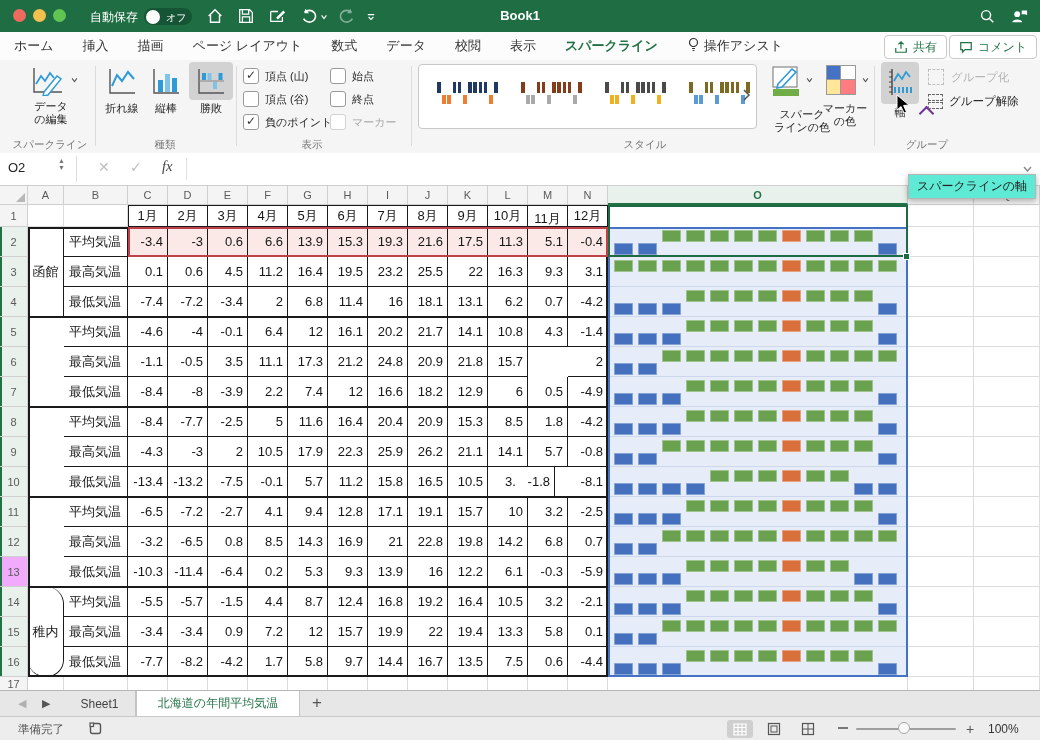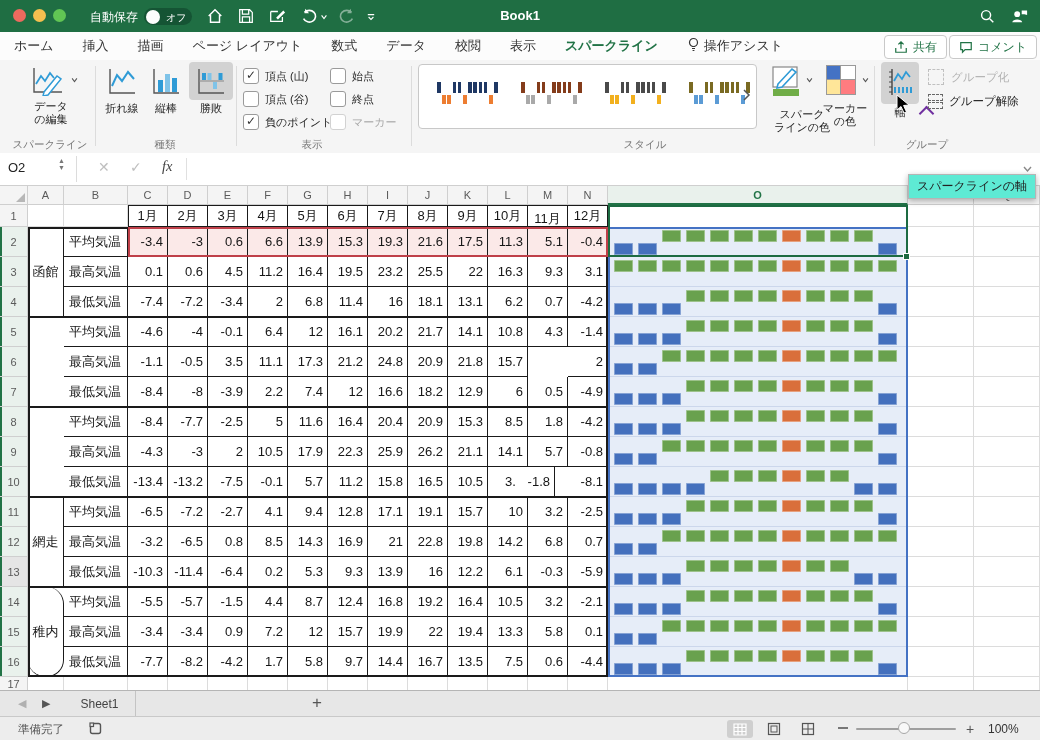--- a/index.html
+++ b/index.html
@@ -381,21 +381,21 @@
       <div class="hcell" style="left: 0px; top: 71px; width: 28px; height: 30px; background: rgb(233, 241, 236); box-shadow: rgb(33, 115, 70) 2px 0px 0px inset;">3</div>
       <div class="hcell" style="left: 0px; top: 101px; width: 28px; height: 30px; background: rgb(233, 241, 236); box-shadow: rgb(33, 115, 70) 2px 0px 0px inset;">4</div>
       <div class="hcell" style="left: 0px; top: 131px; width: 28px; height: 30px; background: rgb(233, 241, 236); box-shadow: rgb(33, 115, 70) 2px 0px 0px inset;">5</div>
       <div class="hcell" style="left: 0px; top: 161px; width: 28px; height: 30px; background: rgb(233, 241, 236); box-shadow: rgb(33, 115, 70) 2px 0px 0px inset;">6</div>
       <div class="hcell" style="left: 0px; top: 191px; width: 28px; height: 30px; background: rgb(233, 241, 236); box-shadow: rgb(33, 115, 70) 2px 0px 0px inset;">7</div>
       <div class="hcell" style="left: 0px; top: 221px; width: 28px; height: 30px; background: rgb(233, 241, 236); box-shadow: rgb(33, 115, 70) 2px 0px 0px inset;">8</div>
       <div class="hcell" style="left: 0px; top: 251px; width: 28px; height: 30px; background: rgb(233, 241, 236); box-shadow: rgb(33, 115, 70) 2px 0px 0px inset;">9</div>
       <div class="hcell" style="left: 0px; top: 281px; width: 28px; height: 30px; background: rgb(233, 241, 236); box-shadow: rgb(33, 115, 70) 2px 0px 0px inset;">10</div>
       <div class="hcell" style="left: 0px; top: 311px; width: 28px; height: 30px; background: rgb(233, 241, 236); box-shadow: rgb(33, 115, 70) 2px 0px 0px inset;">11</div>
       <div class="hcell" style="left: 0px; top: 341px; width: 28px; height: 30px; background: rgb(233, 241, 236); box-shadow: rgb(33, 115, 70) 2px 0px 0px inset;">12</div>
-      <div class="hcell" style="left: 0px; top: 371px; width: 28px; height: 30px; background: #e5e5e5; box-shadow: rgb(33, 115, 70) 2px 0px 0px inset;">13</div>
+      <div class="hcell" style="left: 0px; top: 371px; width: 28px; height: 30px; background: #f0abfc; box-shadow: rgb(33, 115, 70) 2px 0px 0px inset;">13</div>
       <div class="hcell" style="left: 0px; top: 401px; width: 28px; height: 30px; background: rgb(233, 241, 236); box-shadow: rgb(33, 115, 70) 2px 0px 0px inset;">14</div>
       <div class="hcell" style="left: 0px; top: 431px; width: 28px; height: 30px; background: rgb(233, 241, 236); box-shadow: rgb(33, 115, 70) 2px 0px 0px inset;">15</div>
       <div class="hcell" style="left: 0px; top: 461px; width: 28px; height: 30px; background: rgb(233, 241, 236); box-shadow: rgb(33, 115, 70) 2px 0px 0px inset;">16</div>
       <div class="hcell" style="left: 0px; top: 491px; width: 28px; height: 14px;">17</div>
       <div class="gcell light" style="left: 28px; top: 19px; width: 36px; height: 22px;"></div>
       <div class="gcell light" style="left: 64px; top: 19px; width: 64px; height: 22px;"></div>
       <div class="gcell dark ctr" style="left: 128px; top: 19px; width: 40px; height: 22px; font-size: 13px;">1月</div>
       <div class="gcell dark ctr" style="left: 168px; top: 19px; width: 40px; height: 22px; font-size: 13px;">2月</div>
       <div class="gcell dark ctr" style="left: 208px; top: 19px; width: 40px; height: 22px; font-size: 13px;">3月</div>
       <div class="gcell dark ctr" style="left: 248px; top: 19px; width: 40px; height: 22px; font-size: 13px;">4月</div>
@@ -665,21 +665,20 @@
         <div class="sq" style="left: 126px; top: 3px; background: rgb(105, 161, 78); box-shadow: rgba(255, 255, 255, 0.35) 0px 0px 0px 1px inset;"></div>
         <div class="sq" style="left: 150px; top: 3px; background: rgb(105, 161, 78); box-shadow: rgba(255, 255, 255, 0.35) 0px 0px 0px 1px inset;"></div>
         <div class="sq" style="left: 174px; top: 3px; background: rgb(217, 111, 59); box-shadow: rgba(255, 255, 255, 0.35) 0px 0px 0px 1px inset;"></div>
         <div class="sq" style="left: 198px; top: 3px; background: rgb(105, 161, 78); box-shadow: rgba(255, 255, 255, 0.35) 0px 0px 0px 1px inset;"></div>
         <div class="sq" style="left: 222px; top: 3px; background: rgb(105, 161, 78); box-shadow: rgba(255, 255, 255, 0.35) 0px 0px 0px 1px inset;"></div>
         <div class="sq" style="left: 246px; top: 16px; background: rgb(68, 112, 189); box-shadow: rgba(255, 255, 255, 0.35) 0px 0px 0px 1px inset;"></div>
         <div class="sq" style="left: 270px; top: 16px; background: rgb(68, 112, 189); box-shadow: rgba(255, 255, 255, 0.35) 0px 0px 0px 1px inset;"></div>
       </div>
       <div class="gcell light" style="left: 908px; top: 281px; width: 66px; height: 30px;"></div>
       <div class="gcell light" style="left: 974px; top: 281px; width: 66px; height: 30px;"></div>
-      <div class="gcell dark ctr" style="left: 28px; top: 311px; width: 36px; height: 90px;">網走</div>
       <div class="gcell dark lbl" style="left: 64px; top: 311px; width: 64px; height: 30px;">平均気温</div>
       <div class="gcell dark val" style="left: 128px; top: 311px; width: 40px; height: 30px;">-6.5</div>
       <div class="gcell dark val" style="left: 168px; top: 311px; width: 40px; height: 30px;">-7.2</div>
       <div class="gcell dark val" style="left: 208px; top: 311px; width: 40px; height: 30px;">-2.7</div>
       <div class="gcell dark val" style="left: 248px; top: 311px; width: 40px; height: 30px;">4.1</div>
       <div class="gcell dark val" style="left: 288px; top: 311px; width: 40px; height: 30px;">9.4</div>
       <div class="gcell dark val" style="left: 328px; top: 311px; width: 40px; height: 30px;">12.8</div>
       <div class="gcell dark val" style="left: 368px; top: 311px; width: 40px; height: 30px;">17.1</div>
       <div class="gcell dark val" style="left: 408px; top: 311px; width: 40px; height: 30px;">19.1</div>
       <div class="gcell dark val" style="left: 448px; top: 311px; width: 40px; height: 30px;">15.7</div>
@@ -874,20 +873,21 @@
       <div class="ovl" style="left: 128px; top: 41px; width: 480px; height: 30px; border: 2px solid rgb(191, 64, 73);"></div>
       <div class="ovl" style="left: 608px; top: 41px; width: 300px; height: 450px; border: 2px solid rgb(68, 114, 196);"></div>
       <div class="ovl" style="left: 608px; top: 19px; width: 300px; height: 52px; border: 2px solid rgb(29, 107, 66);"></div>
       <div class="ovl" style="left: 903px; top: 67px; width: 7px; height: 7px; background: rgb(29, 107, 66); border: 1px solid rgb(255, 255, 255); z-index: 6;"></div>
     </div>
 
 <div id="sheetbar" class="abs">
   <div class="abs" style="left:18px;top:6px;font-size:11px;color:#b0b0b0;">◀</div>
   <div class="abs" style="left:42px;top:6px;font-size:11px;color:#555;">▶</div>
   <div class="stab" style="left:64px;width:72px;">Sheet1</div>
+  <div class="stab active" style="left:136px;width:164px;">北海道の年間平均気温</div>
   <div class="abs" style="left:312px;top:2px;font-size:17px;color:#555;">+</div>
 </div>
 
 <div id="statusbar" class="abs">
   <div class="abs" style="left:18px;top:5px;font-size:11.5px;color:#555;">準備完了</div>
   <svg class="abs" style="left:88px;top:4px;" width="15" height="15" viewBox="0 0 15 15">
         <rect x="2.5" y="2.5" width="10" height="10" rx="2" fill="none" stroke="#555" stroke-width="1.4"></rect>
         <rect x="1" y="1" width="5" height="5" fill="#ededed"></rect>
         <rect x="2" y="2" width="3.5" height="3.5" fill="none" stroke="#555" stroke-width="1.2"></rect>
       </svg>

